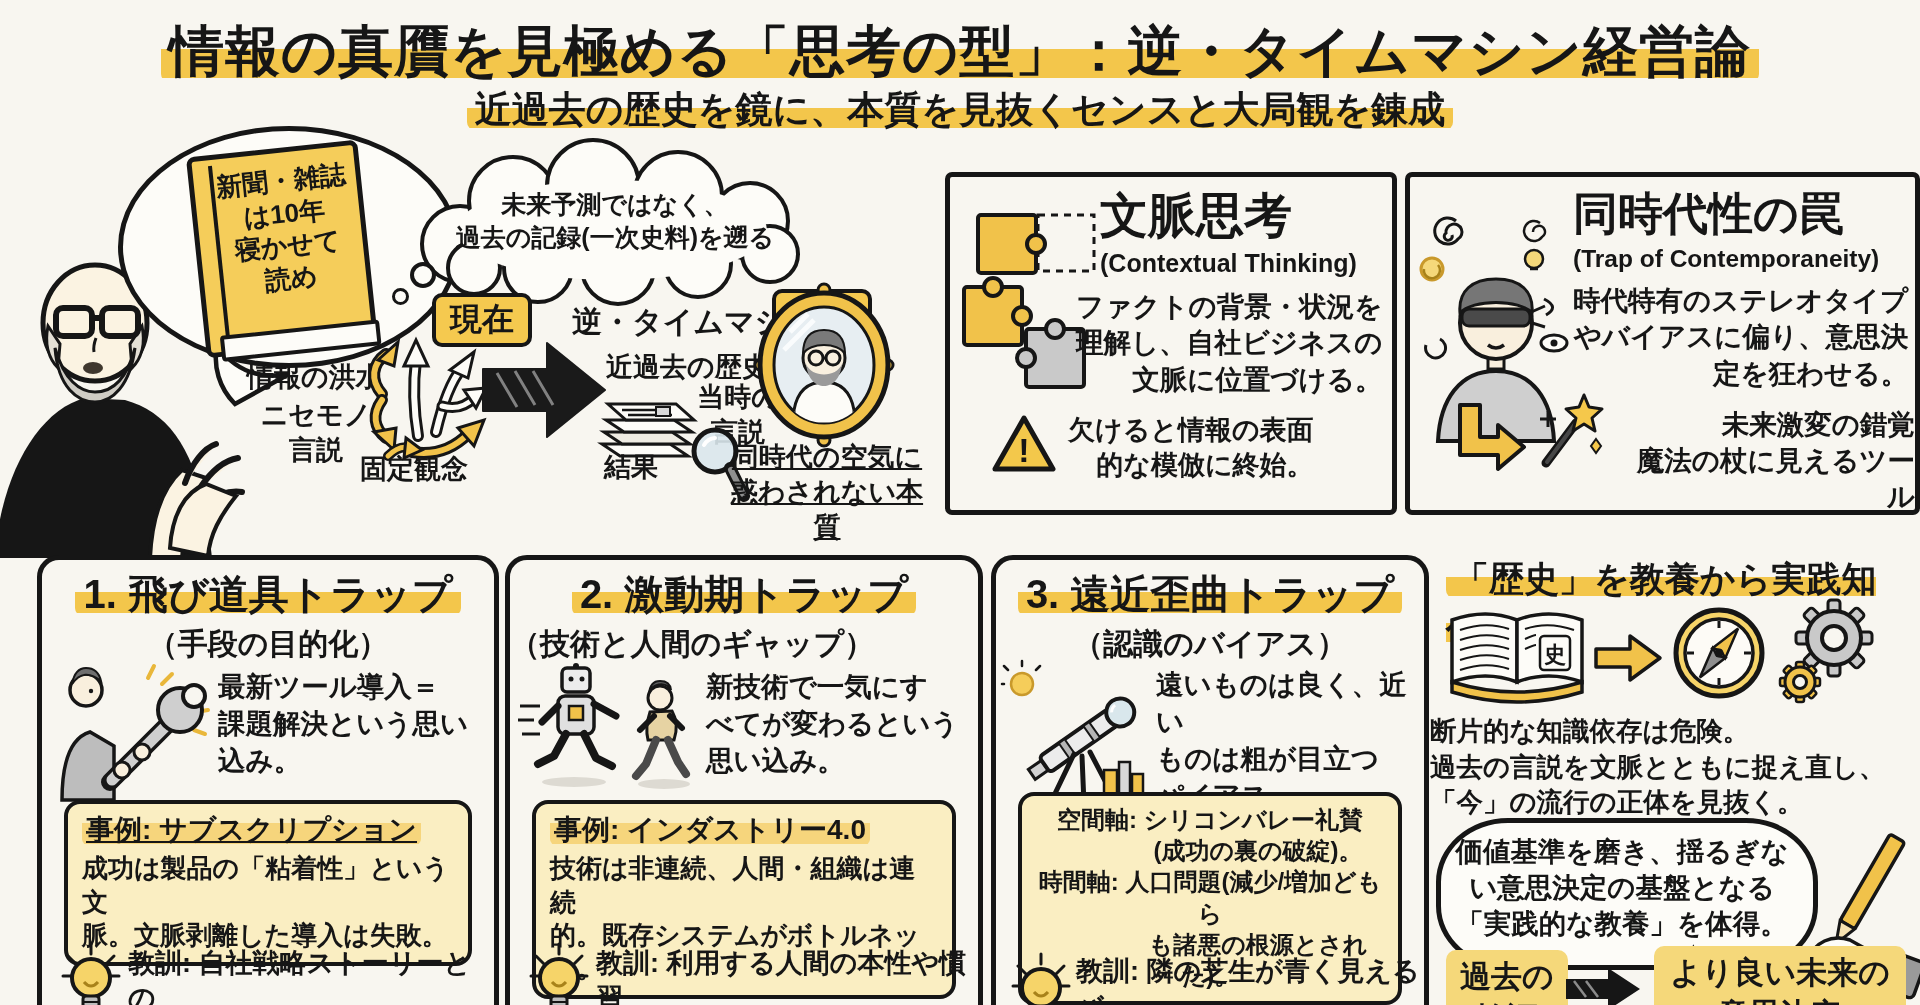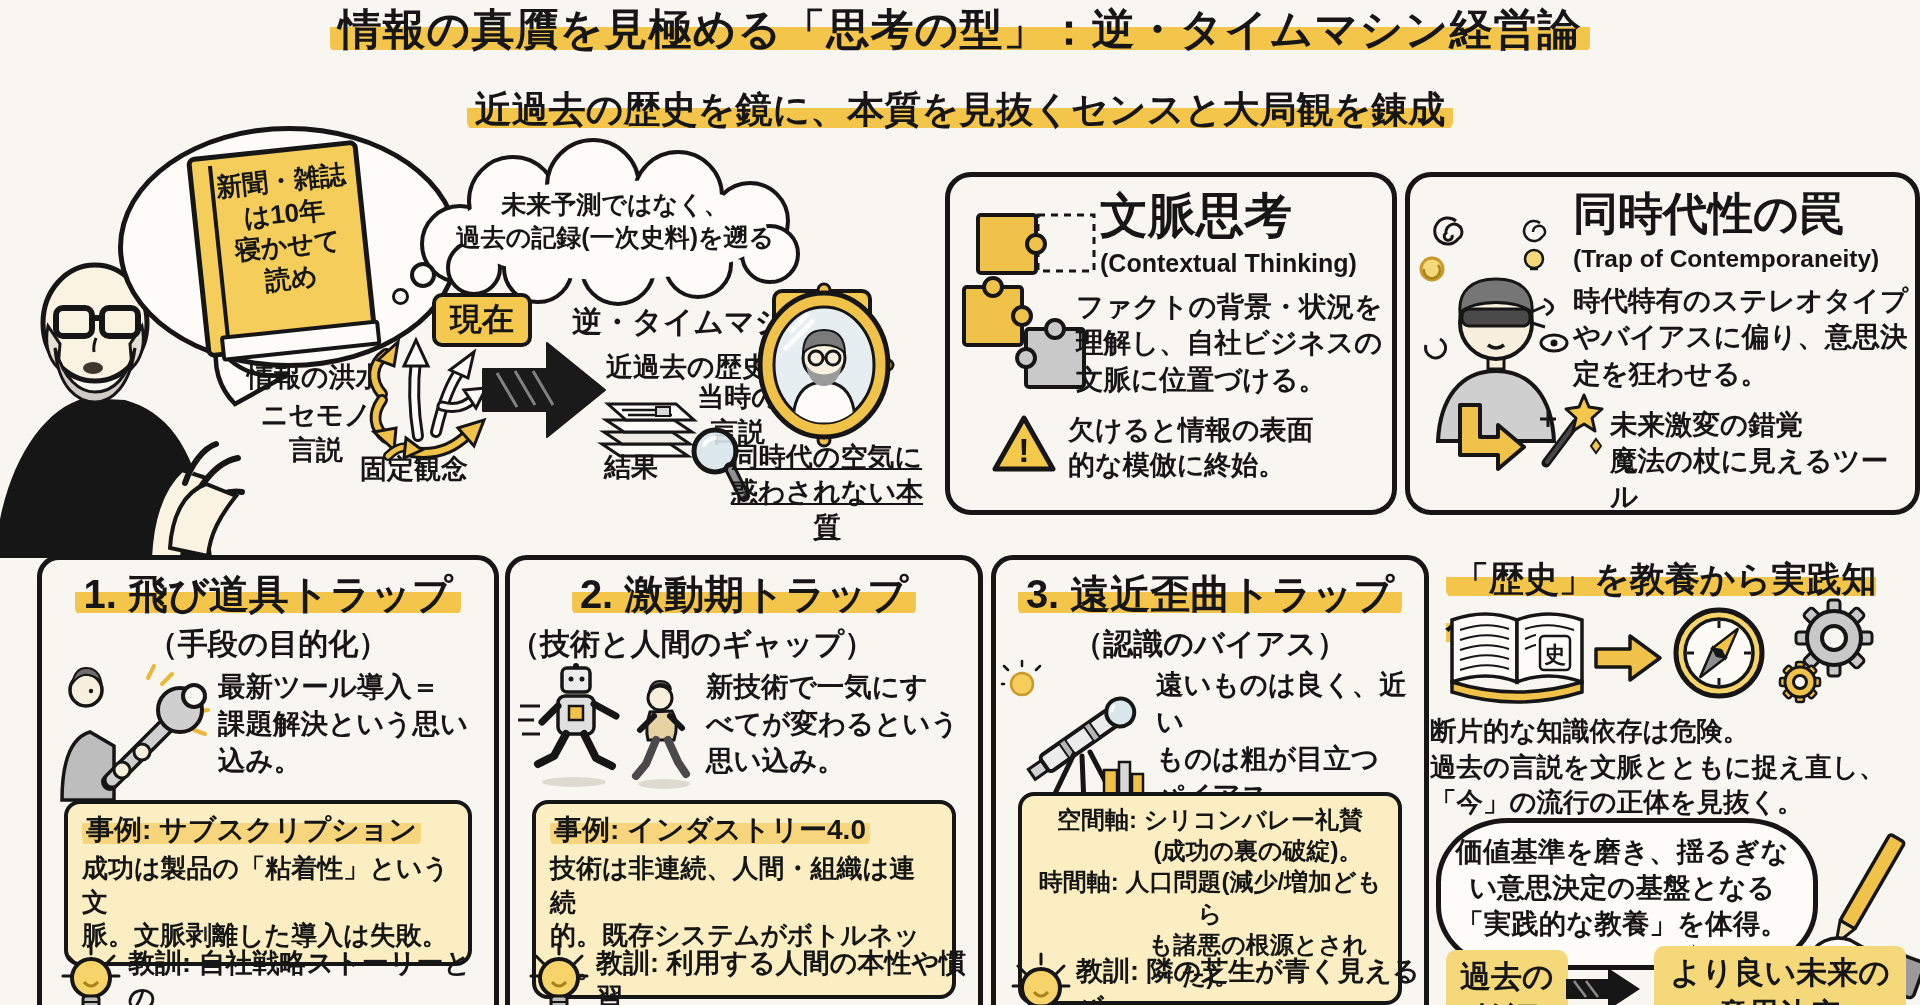--- a/index.html
+++ b/index.html
@@ -5,36 +5,36 @@
   html,body{margin:0;padding:0;background:#f8f6f0;}
   #stage{position:relative;width:1920px;height:1005px;background:#f8f6f0;overflow:hidden;
          font-family:"Liberation Sans","DejaVu Sans",sans-serif;color:#161616;}
   .t{position:absolute;font-weight:700;color:#161616;white-space:pre-line;line-height:1.3;}
   .hl{background:linear-gradient(to bottom,transparent 46%,#f3c64b 46%,#f3c64b 94%,transparent 94%);
       padding:0 8px;border-radius:8px;}
   .hl2{background:linear-gradient(to bottom,transparent 30%,#f6d57c 30%,#f6d57c 96%,transparent 96%);
       padding:0 4px;border-radius:6px;}
   .ylabel{position:absolute;background:#f5c94f;border:4px solid #161616;border-radius:10px;
       font-weight:800;white-space:pre-line;}
-  .card{position:absolute;border:5px solid #161616;border-radius:26px;}
+  .card{position:absolute;border:5px solid #161616;border-radius:7px;text-align:right;}
   .trap{position:absolute;top:555px;height:475px;border:5px solid #161616;border-radius:22px;}
   .casebox{position:absolute;left:22px;right:22px;background:#faeec2;border:4px solid #161616;
       border-radius:16px;padding:8px 14px 10px;}
   .chip{position:absolute;background:#f5d87a;border-radius:10px;font-weight:800;
       text-align:center;white-space:pre-line;padding:6px 14px;}
   .bubble{position:absolute;background:#fdfcf8;border:5px solid #161616;}
   .abs{position:absolute;}
   svg{display:block;overflow:visible;}
 </style>
 </head>
 <body>
 
 <div id="stage">
 
-  <div class="t" style="top:2px;left:0;width:100%;text-align:center;font-size:43px;font-weight:800;letter-spacing:1px;"><span class="hl">情報の真贋を見極める「思考の型」：逆・タイムマシン経営論</span></div>
+  <div class="t" style="top:16px;left:0;width:100%;text-align:center;font-size:55px;font-weight:800;letter-spacing:1px;"><span class="hl">情報の真贋を見極める「思考の型」：逆・タイムマシン経営論</span></div>
   <div class="t" style="top:86px;left:0;width:100%;text-align:center;font-size:37px;font-weight:800;"><span class="hl">近過去の歴史を鏡に、本質を見抜くセンスと大局観を錬成</span></div>
 
   <svg class="abs" style="left:0;top:248px" width="245" height="310" viewBox="0 0 245 310">
     <path d="M-5,310 C0,228 38,162 85,150 L125,152 C175,166 202,212 212,310 z" fill="#161616"></path>
     <path d="M150,310 C152,268 162,240 182,222 L206,230 C192,258 184,282 182,310 z" fill="#fbf3e2" stroke="#161616" stroke-width="4"></path>
     <ellipse cx="95" cy="75" rx="52" ry="58" fill="#fbf3e2" stroke="#161616" stroke-width="5"></ellipse>
     <path d="M48,78 C44,98 50,112 58,120 L60,96 z" fill="#e4e0d6" stroke="#161616" stroke-width="3"></path>
     <path d="M142,78 C146,98 140,112 132,120 L130,96 z" fill="#e4e0d6" stroke="#161616" stroke-width="3"></path>
     <path d="M55,100 C58,140 78,154 95,154 C112,154 130,138 135,100 C126,134 110,144 95,144 C80,144 64,132 55,100 z" fill="#cfccc4" stroke="#161616" stroke-width="3"></path>
     <ellipse cx="93" cy="120" rx="10" ry="6" fill="#3f372e"></ellipse>
@@ -255,21 +255,21 @@
       <line x1="56" y1="120" x2="116" y2="60" stroke="#cfcfcf" stroke-width="11" stroke-linecap="round"></line>
       <circle cx="124" cy="50" r="22" fill="#cfcfcf" stroke="#161616" stroke-width="4"></circle>
       <circle cx="138" cy="36" r="11" fill="#f8f6f0" stroke="#161616" stroke-width="4"></circle>
       <circle cx="66" cy="110" r="8" fill="#f9efdd" stroke="#161616" stroke-width="3"></circle>
       <circle cx="86" cy="92" r="8" fill="#f9efdd" stroke="#161616" stroke-width="3"></circle>
     </svg>
     <div class="t" style="left:176px;top:108px;font-size:27.5px;line-height:1.35;">最新ツール導入＝
 課題解決という思い
 込み。</div>
     <div class="casebox" style="top:240px;">
-      <div class="t" style="position:static;font-size:28px;font-weight:800;"><span class="hl2">事例: サブスクリプション</span></div>
+      <div class="t" style="position:static;font-size:28px;font-weight:800;text-decoration:underline;"><span class="hl2">事例: サブスクリプション</span></div>
       <div class="t" style="position:static;font-size:26px;line-height:1.28;margin-top:4px;">成功は製品の「粘着性」という文
 脈。文脈剥離した導入は失敗。</div>
     </div>
     <svg class="abs" style="left:18px;top:382px" width="62" height="76" viewBox="0 0 62 76">
       <g stroke="#161616" stroke-width="3" stroke-linecap="round">
         <path d="M8,14 l8,8"></path>
           <path d="M31,2 v10"></path>
           <path d="M54,14 l-8,8"></path>
           <path d="M3,34 h9"></path>
           <path d="M59,34 h-9"></path>

